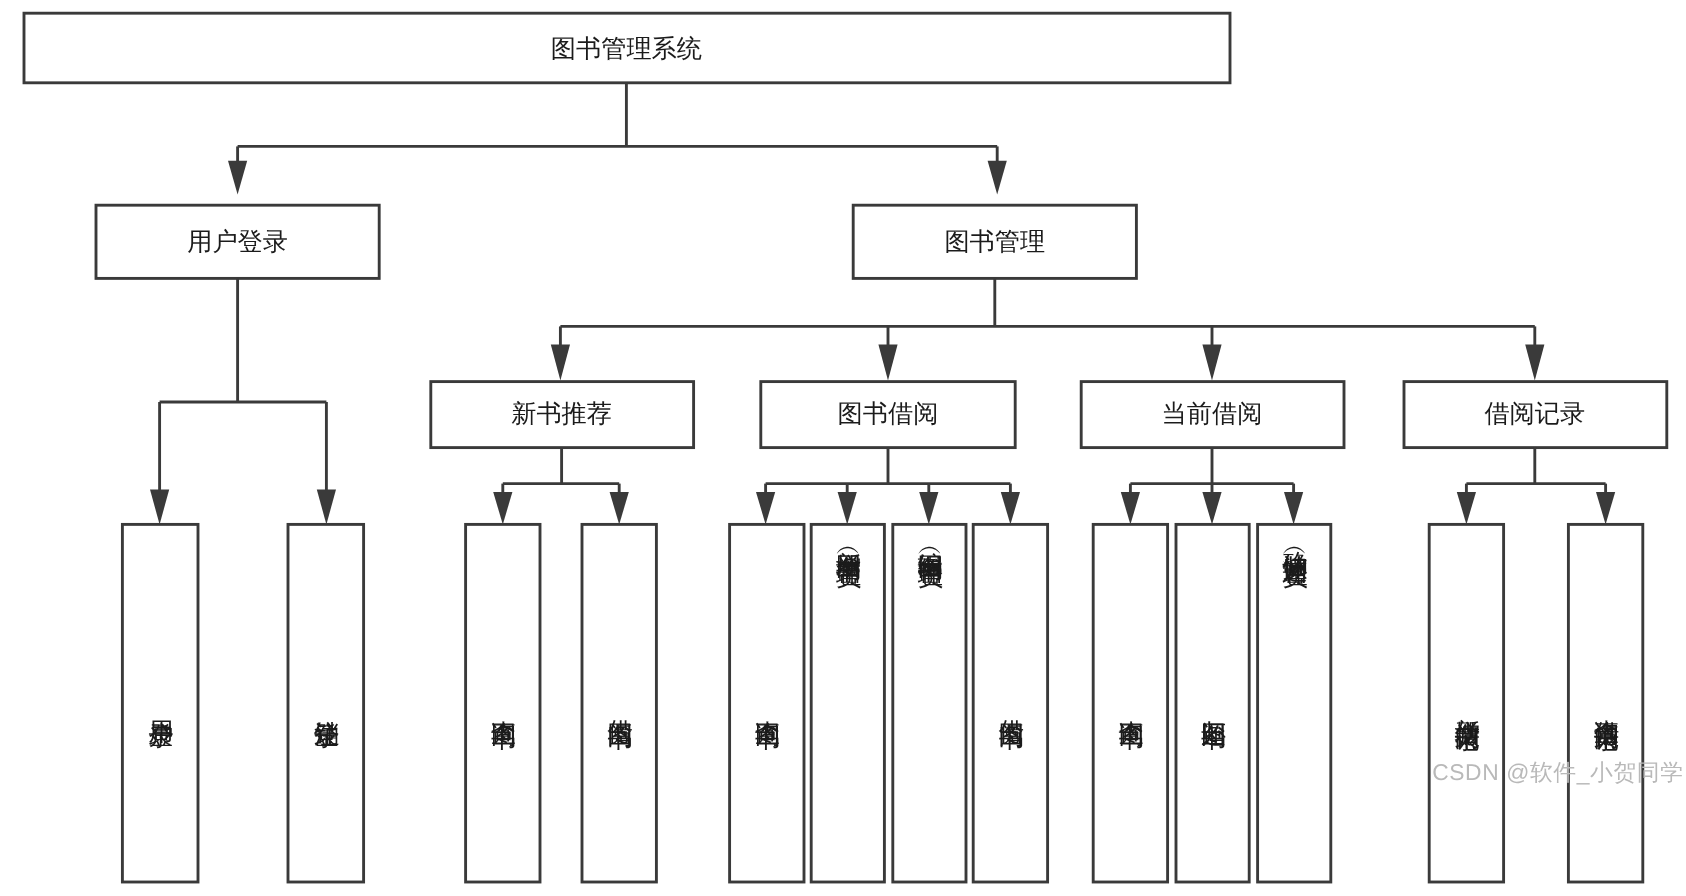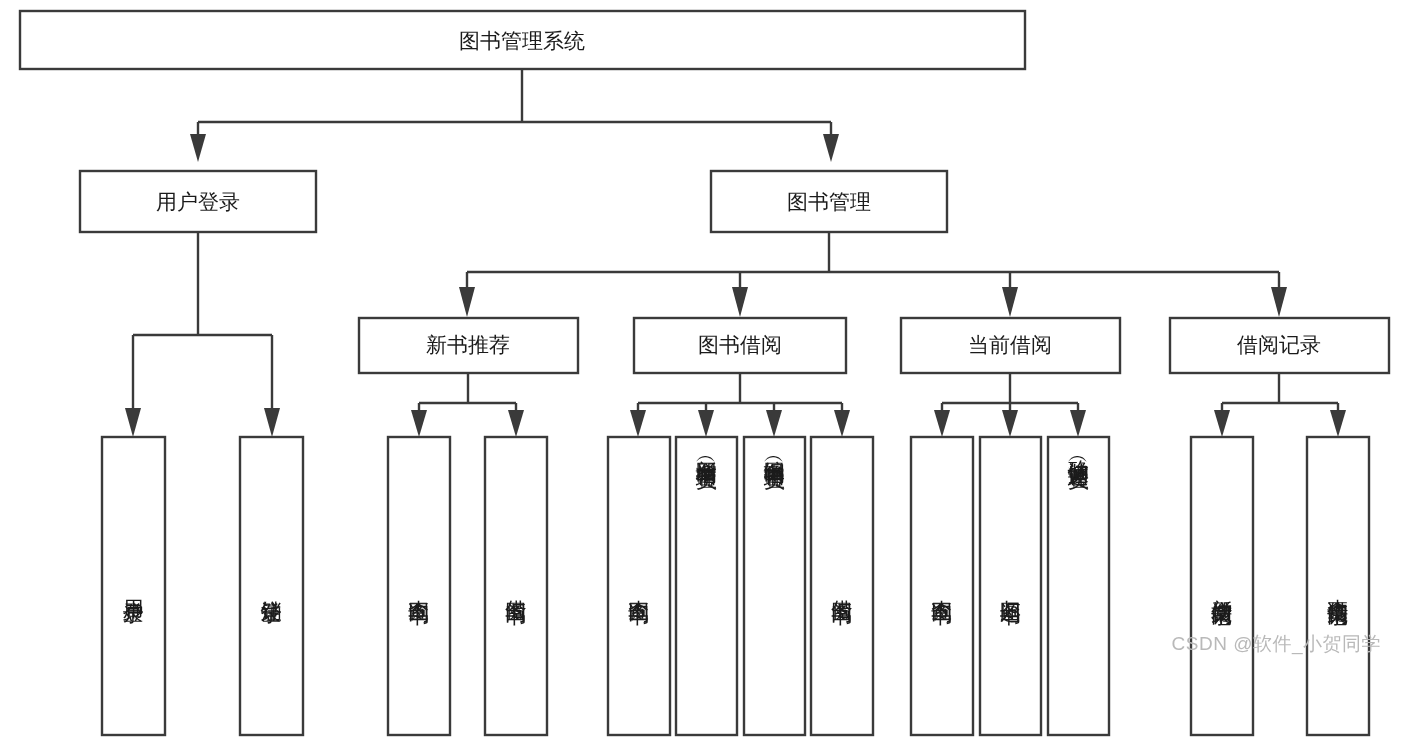--- a/index.html
+++ b/index.html
@@ -66,21 +66,21 @@
   }
   .vlabel-wrap {
     position: absolute;
     display: flex;
     flex-direction: row;
     align-items: center;
     justify-content: center;
   }
   .watermark {
     position: absolute;
-    right: 24px;
+    right: 2px;
     bottom: 4px;
     font-family: "Liberation Sans", "DejaVu Sans", sans-serif;
     font-size: 19px;
     color: #b9b9b9;
     letter-spacing: 0.5px;
     white-space: nowrap;
     user-select: none;
   }
 </style>
 </head>

